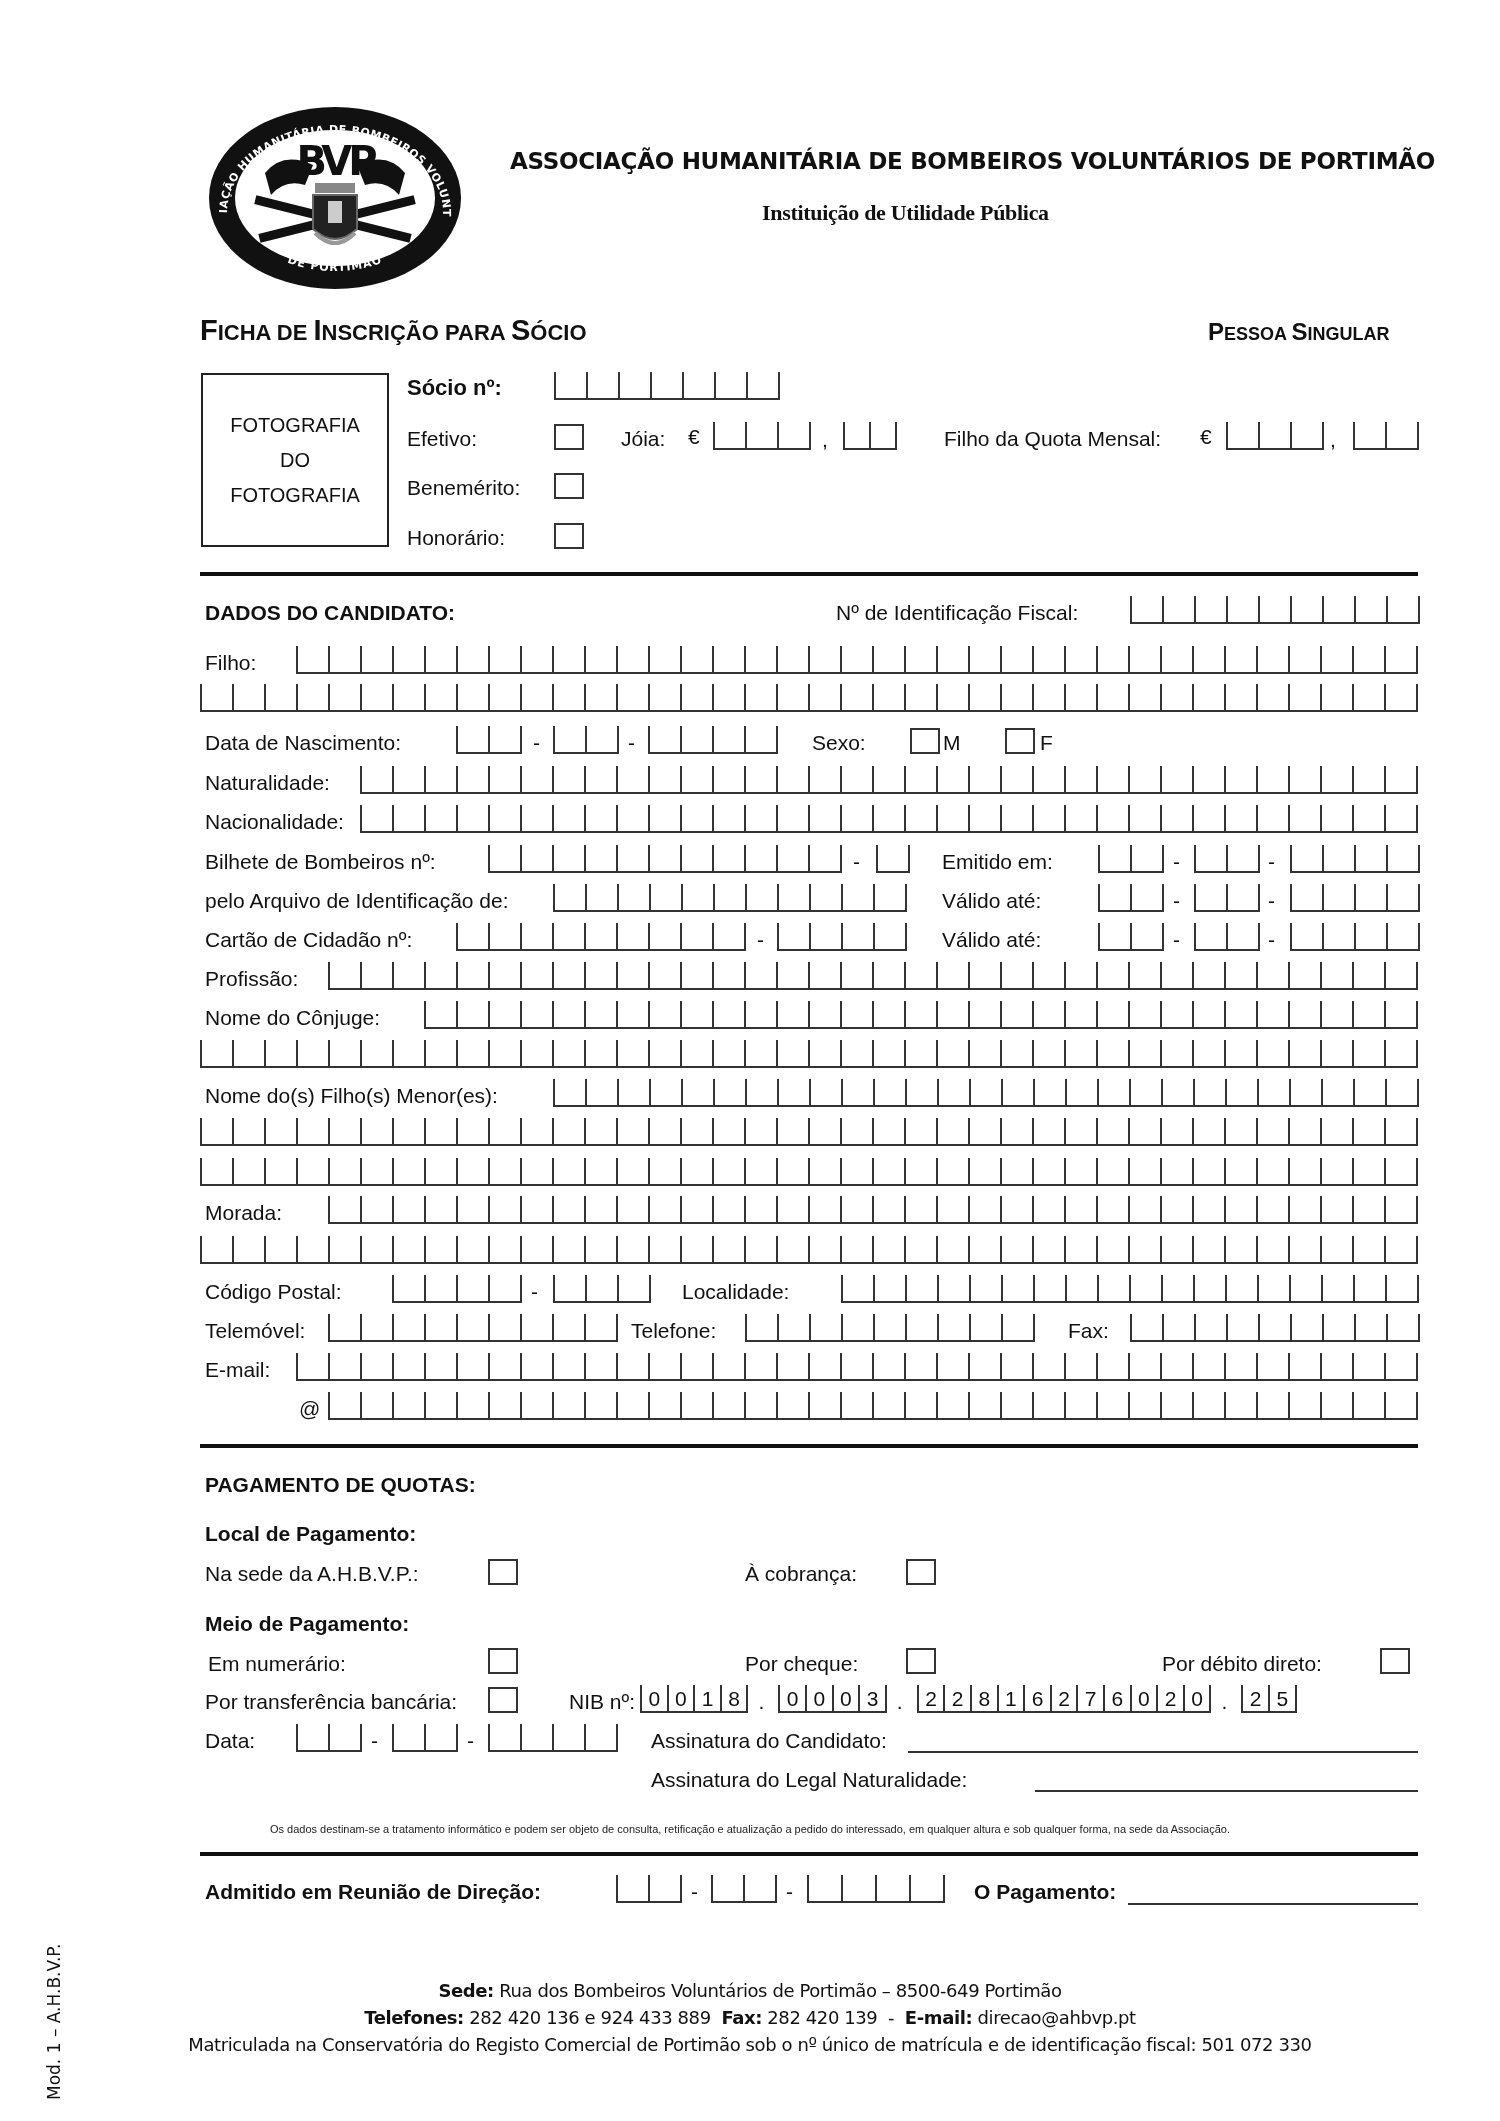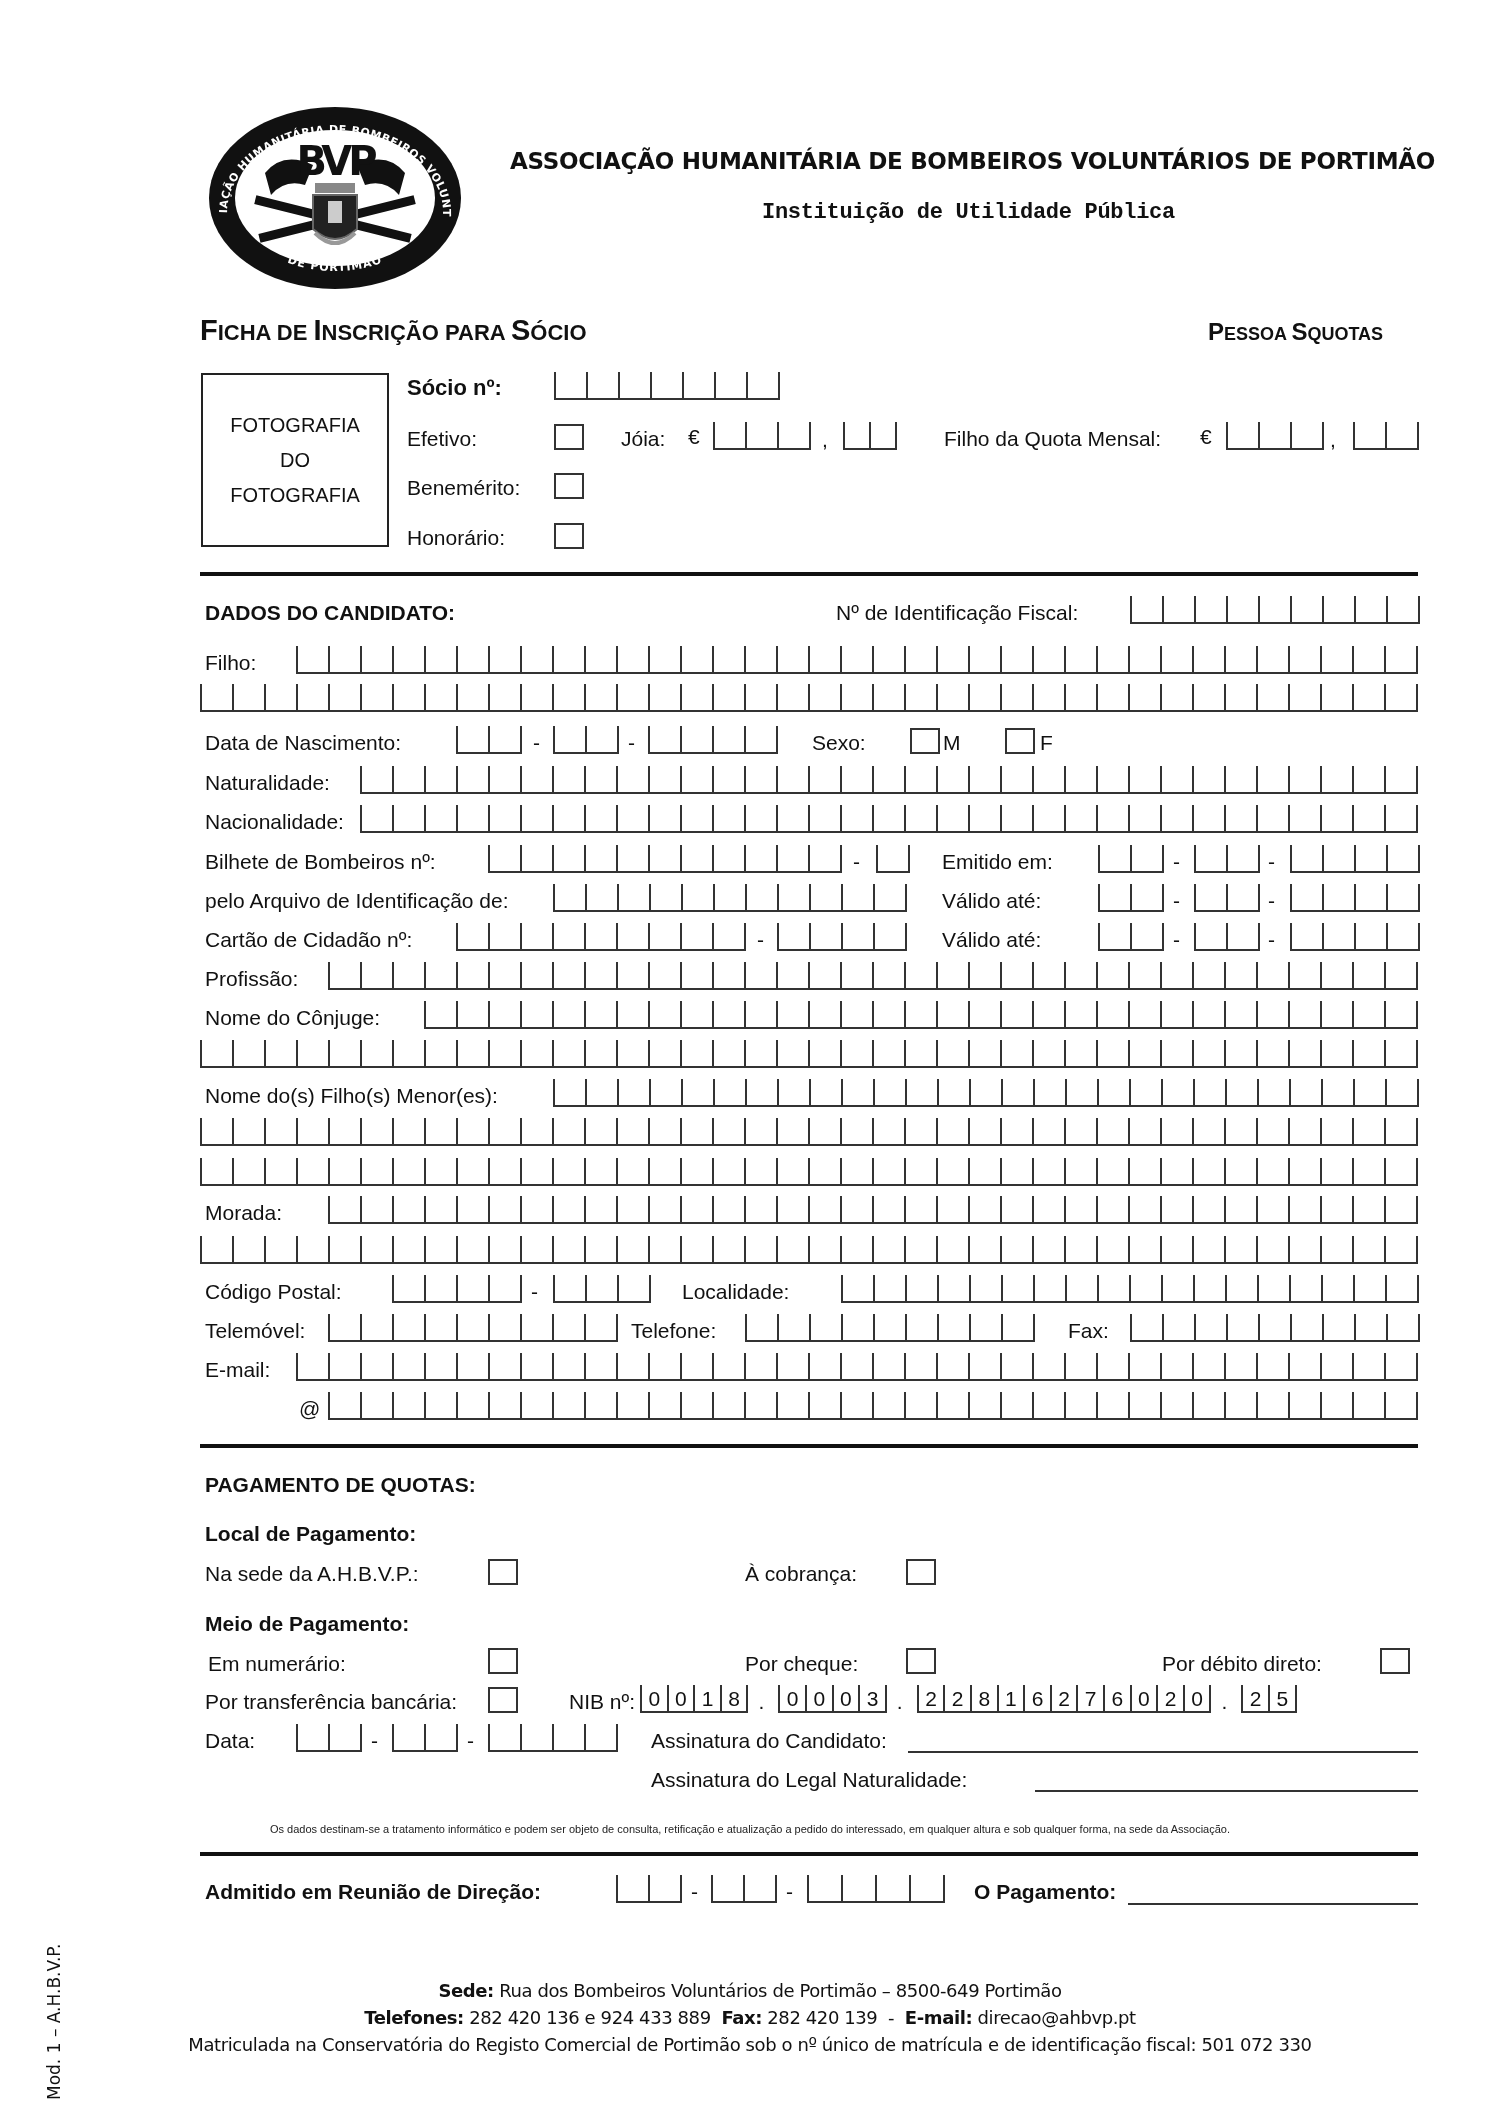--- a/index.html
+++ b/index.html
@@ -2,21 +2,21 @@
 <html><head>
 <meta charset="utf-8">
 <style>
   html, body { margin: 0; padding: 0; background: #ffffff; }
   body { width: 1500px; height: 2121px; position: relative; overflow: hidden;
          font-family: "Liberation Sans", sans-serif; color: #111; }
   .lbl { position: absolute; font-size: 21px; white-space: nowrap; line-height: 24px; }
   .bold { font-weight: bold; }
   .hdr-title { position: absolute; left: 510px; top: 148px; font-family: "DejaVu Sans", sans-serif;
                font-size: 23px; font-weight: bold; letter-spacing: -0.3px; white-space: nowrap; }
-  .hdr-sub { position: absolute; left: 762px; top: 200px; font-family: Liberation Mono, monospace;
+  .hdr-sub { position: absolute; left: 762px; top: 200px; font-family: Liberation Serif, serif;
              font-size: 22px; font-weight: bold; white-space: nowrap; letter-spacing: -0.3px; }
   .form-title { position: absolute; left: 200px; top: 314px; font-size: 25px; font-weight: bold; white-space: nowrap; }
   .form-title .big { font-size: 29px; }
   .form-title .sm { font-size: 22px; }
   .ps { position: absolute; left: 1208px; top: 318px; font-size: 21px; font-weight: bold; white-space: nowrap; }
   .ps .big { font-size: 24px; }
   .ps .sm { font-size: 18px; }
   .photo { position: absolute; left: 201px; top: 373px; width: 188px; height: 174px; border: 2px solid #222;
            box-sizing: border-box; display: flex; flex-direction: column; align-items: center; justify-content: center; }
   .photo span { font-size: 20px; line-height: 35px; }
@@ -59,21 +59,21 @@
   <rect x="110" y="80" width="40" height="10" fill="#888"></rect>
   <path d="M108 92 H152 V126 Q130 146 108 126 Z" fill="#222" stroke="#666" stroke-width="2"></path>
   <rect x="123" y="98" width="14" height="22" fill="#ccc"></rect>
   <path d="M110 130 Q130 150 150 130" stroke="#999" stroke-width="4" fill="none"></path>
 </svg>
 
 <div class="hdr-title">ASSOCIAÇÃO HUMANITÁRIA DE BOMBEIROS VOLUNTÁRIOS DE PORTIMÃO</div>
 <div class="hdr-sub">Instituição de Utilidade Pública</div>
 
 <div class="form-title" id="formTitle"><span class="big">F</span><span class="sm">ICHA DE </span><span class="big">I</span><span class="sm">NSCRIÇÃO PARA </span><span class="big">S</span><span class="sm">ÓCIO</span></div>
-<div class="ps" id="personType"><span class="big">P</span><span class="sm">ESSOA </span><span class="big">S</span><span class="sm">QUOTAS</span></div>
+<div class="ps" id="personType"><span class="big">P</span><span class="sm">ESSOA </span><span class="big">S</span><span class="sm">INGULAR</span></div>
 
 <div class="photo">
   <span>FOTOGRAFIA</span>
   <span>DO</span>
   <span>FOTOGRAFIA</span>
 </div>
 
 <div class="lbl bold" style="left:407px;top:376px;font-size:22px">Sócio nº:</div>
 <div class="comb" style="left: 554px; top: 374px; width: 226px;">
     <div class="tick" style="left: 0px;"></div>

